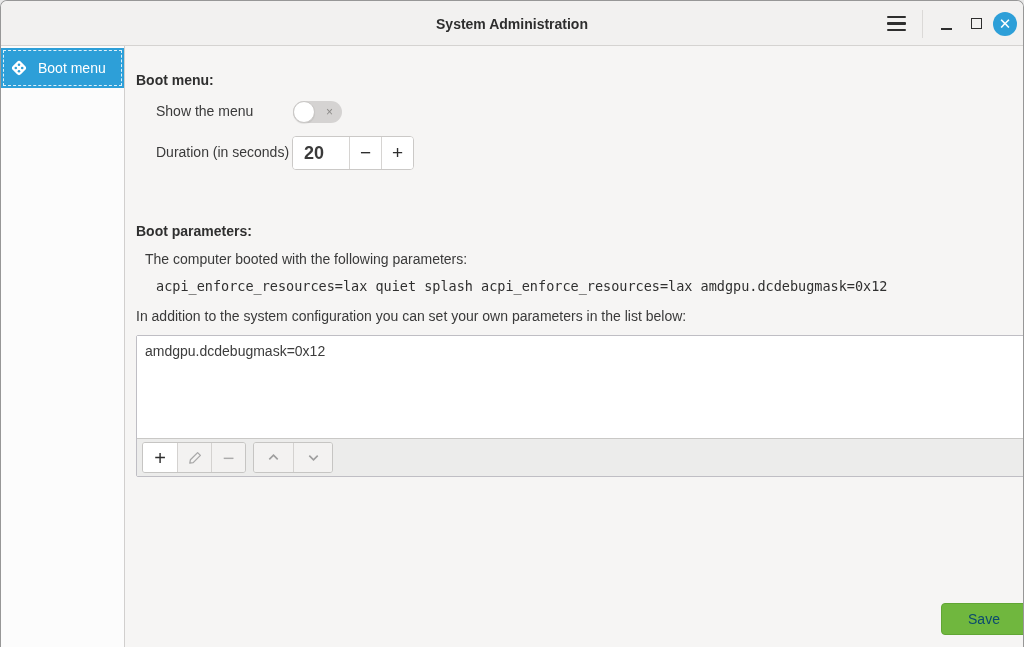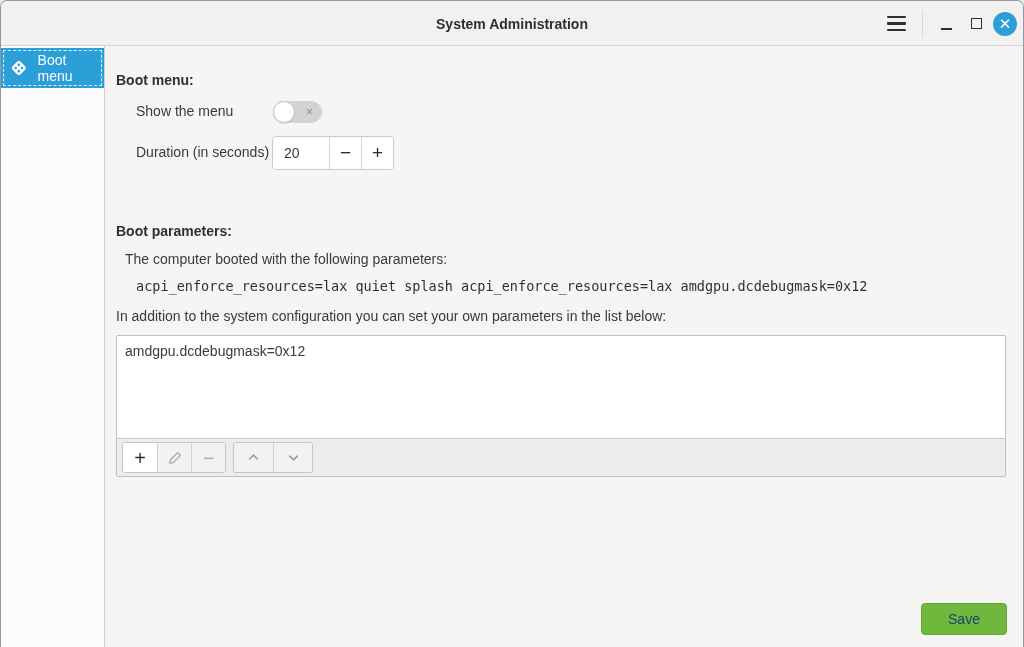--- a/index.html
+++ b/index.html
@@ -50,21 +50,21 @@
   .close-btn {
     width: 24px; height: 24px; border-radius: 50%;
     border: none; cursor: pointer;
     display: flex; align-items: center; justify-content: center;
     margin-left: 2px;
   }
   .close-x { color: #ffffff; font-size: 15px; line-height: 1; font-weight: 400; transform: translateY(-0.5px); }
   
   .appbody { position: absolute; top: 45px; left: 0; right: 0; bottom: 0; display: flex; }
   .sidebar {
-    width: 104px; background: #fcfcfc; border-right: 1px solid #d1cfce;
+    width: 124px; background: #fcfcfc; border-right: 1px solid #d1cfce;
     padding-top: 2px;
   }
   .sidebar-item {
     height: 40px; display: flex; align-items: center; gap: 9px;
     padding-left: 8px; cursor: pointer; color: #3a3a3a;
   }
   .sidebar-item.selected {
     color: #ffffff;
     outline: 1px dashed rgba(255,255,255,0.85);
     outline-offset: -3px;
@@ -89,22 +89,23 @@
     font-size: 12px; color: #8c8a88; line-height: 1;
   }
   
   .spin {
     display: flex; width: 122px; height: 34px;
     border: 1px solid #cbc9c7; border-radius: 4px;
     background: #ffffff; overflow: hidden;
   }
   .spin input {
     width: 56px; border: none; outline: none; padding: 0 0 0 11px;
-    font-family: "Liberation Sans", sans-serif; font-size: 14px; color: #3a3a3a;
+    font-family: "Liberation Sans", sans-serif; font-size: 18px; color: #3a3a3a;
     background: #ffffff;
+    font-weight: bold;
   }
   .spin button {
     flex: 1; border: none; background: #ffffff; cursor: pointer;
     border-left: 1px solid #d6d4d2;
     font-size: 19px; color: #2e2e2e; line-height: 1; padding-bottom: 2px;
     font-family: "Liberation Sans", sans-serif;
   }
   .mono-line {
     font-family: "DejaVu Sans Mono", monospace;
     font-size: 13.5px; color: #303030; white-space: nowrap;

